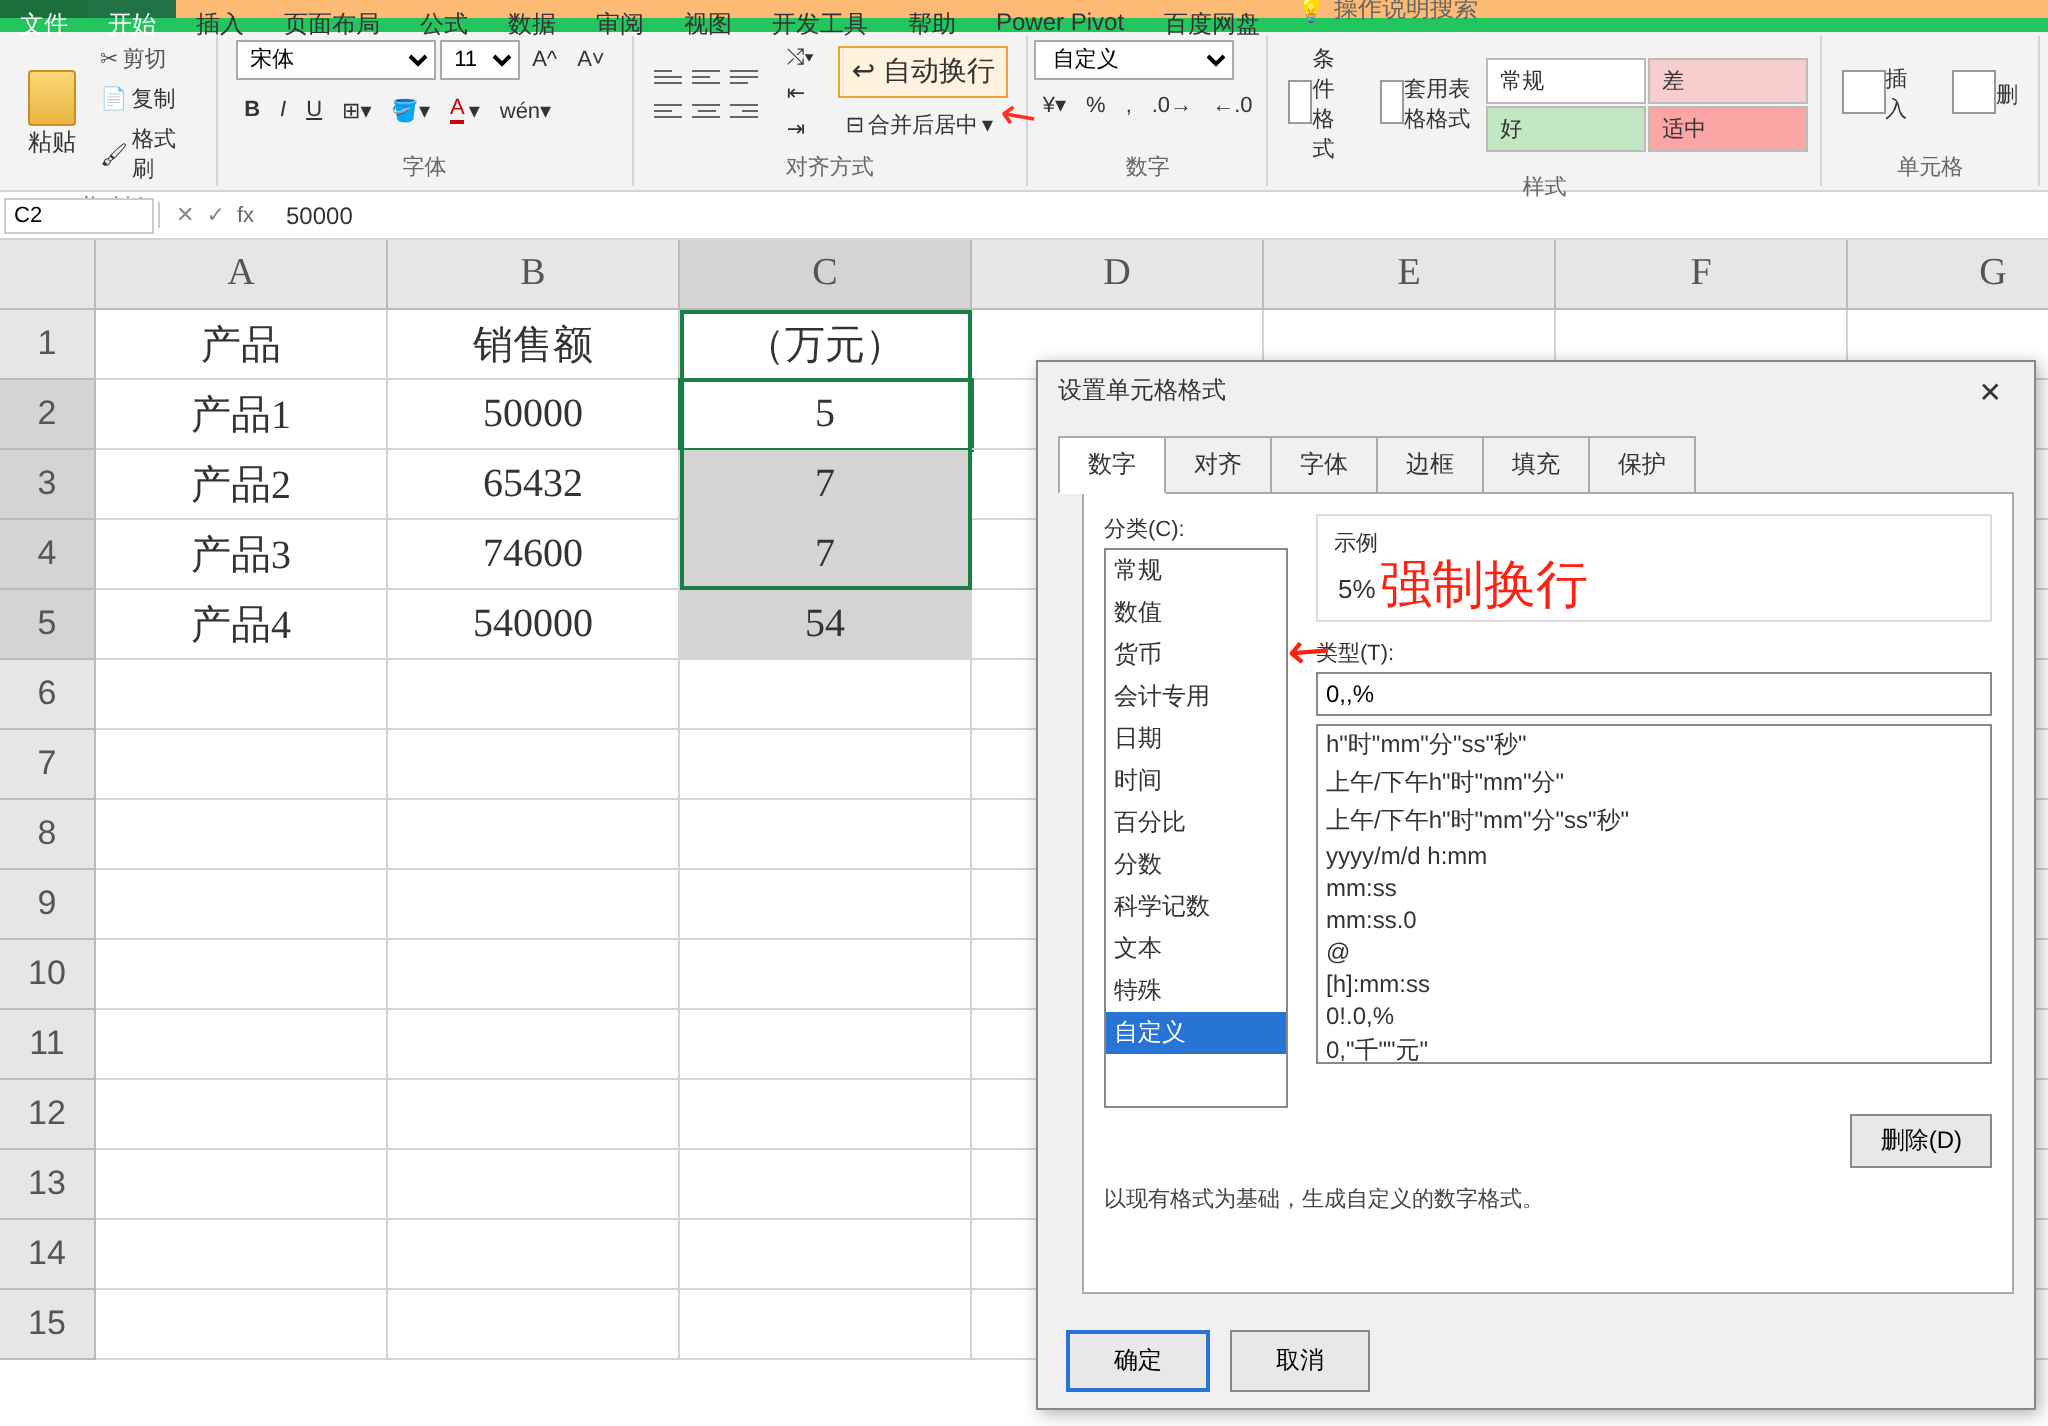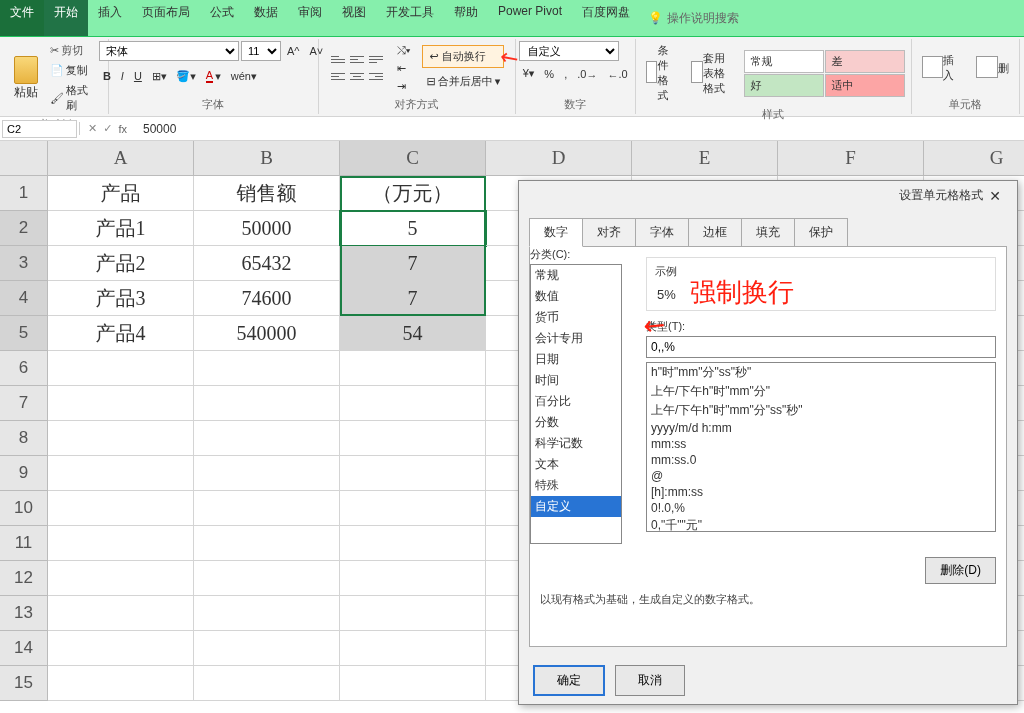--- a/index.html
+++ b/index.html
@@ -1,35 +1,35 @@
 <!DOCTYPE html>
 <html><head>
 <meta charset="utf-8">
 <style>
 *{box-sizing:border-box;margin:0;padding:0;font-family:"Microsoft YaHei",SimSun,Arial,sans-serif}
 body{background:#fff;width:1024px;height:713px;overflow:hidden;position:relative;font-size:12px;color:#333}
-.tabs{background:#86efac;display:flex;height:37px;border-bottom:1px solid #22c55e}
+.tabs{background:#fdba74;display:flex;height:16px;border-bottom:7px solid #22c55e}
 .tab{padding:4px 10px;color:#333;cursor:pointer;font-size:12px}
 .tab.file{background:#1b6f3a;color:#fff}
 .tab.active{background:#217346;color:#fff}
 .bulb{color:#666;display:flex;align-items:center;gap:4px;padding:4px 8px}
 .ribbon{background:#f3f3f3;height:80px;display:flex;border-bottom:1px solid #d4d4d4;padding:2px 4px}
 .group{border-right:1px solid #d4d4d4;padding:2px 6px;display:flex;flex-direction:column;justify-content:space-between;align-items:center}
 .group-content{display:flex;align-items:center;gap:4px;flex:1}
 .group-label{font-size:11px;color:#666;text-align:right;padding-top:2px}
 .btn{padding:2px 4px;cursor:pointer;display:inline-flex;align-items:center;gap:2px;font-size:11px}
 .paste-btn{display:flex;flex-direction:column;align-items:center;padding:4px}
 .clip-icon{width:24px;height:28px;background:linear-gradient(#f9d87a,#e8b340);border:1px solid #c89020;border-radius:2px;position:relative}
 .font-select{border:1px solid #aaa;font-size:11px;padding:1px 2px;background:#fff;height:20px}
 .font-row{display:flex;gap:2px;margin-bottom:2px}
 .bold{font-weight:bold}.ital{font-style:italic}.under{text-decoration:underline}
 .align-grid{display:grid;grid-template-columns:repeat(3,18px);gap:1px}
 .align-btn{width:18px;height:16px;display:flex;flex-direction:column;justify-content:center;gap:2px;padding:2px;cursor:pointer}
 .align-btn span{height:1px;background:#666;display:block}
-.wrap-btn{border:1px solid #f0a030;background:#fff3e0;padding:3px 6px;font-size:11px}
+.wrap-btn{border:1px solid #f0a030;background:#fff3e0;padding:3px 6px;font-size:14px}
 .num-select{border:1px solid #aaa;padding:2px 4px;font-size:11px;background:#fff;width:100px}
 .style-grid{display:grid;grid-template-columns:80px 80px;gap:1px}
 .style-cell{border:1px solid #bbb;padding:3px 6px;font-size:11px;text-align:left}
 .s-normal{background:#fff}.s-bad{background:#f8cdcd}.s-good{background:#c3e6c3}.s-neutral{background:#fca5a5}
 .cond-btn{display:flex;flex-direction:row;align-items:center;padding:2px 4px;font-size:11px;cursor:pointer}
 .cond-icon{width:22px;height:22px;background:#fff;border:1px solid #999;margin-bottom:2px}
 .arrow-annot{position:absolute;left:500px;top:45px;color:#ff3020;font-size:22px;pointer-events:none;transform:rotate(-35deg)}
 .namebar{height:24px;display:flex;align-items:center;border-bottom:1px solid #d4d4d4;background:#fff}
 .namebox{width:75px;border:1px solid #ccc;margin:2px;padding:2px 4px;font-size:11px}
 .fx-area{display:flex;align-items:center;gap:6px;padding:0 8px;border-left:1px solid #ccc;font-size:11px;color:#888}
@@ -38,26 +38,26 @@
 .sheet{position:relative;display:grid;grid-template-columns:48px repeat(7,146px);grid-auto-rows:35px}
 .sheet .hd{background:#e6e6e6;border:1px solid #bbb;border-top:none;border-left:none;display:flex;align-items:center;justify-content:center;font-size:19px;font-family:SimSun,serif;color:#555}
 .sheet .rh{background:#e6e6e6;border:1px solid #bbb;border-top:none;border-left:none;display:flex;align-items:center;justify-content:center;font-size:17px;color:#555}
 .sheet .cell{border-right:1px solid #d4d4d4;border-bottom:1px solid #d4d4d4;display:flex;align-items:center;justify-content:center;font-size:20px;font-family:SimSun,serif}
 .sheet .corner{background:#e6e6e6;border-right:1px solid #bbb;border-bottom:1px solid #bbb}
 .hd.sel,.rh.sel{background:#d4d4d4}
 .cell.sel{background:#d4d4d4}
 .cell.selborder{outline:2px solid #1a7f44;outline-offset:-1px}
 .sel-range{position:absolute;border:2px solid #1a7f44;pointer-events:none}
 .dialog{position:absolute;left:518px;top:180px;width:500px;height:525px;background:#f0f0f0;border:1px solid #888;box-shadow:2px 2px 8px rgba(0,0,0,.3);display:flex;flex-direction:column}
-.dlg-title{padding:6px 10px;display:flex;justify-content:flex-end;align-items:center;font-size:12px}
+.dlg-title{padding:6px 10px;display:flex;justify-content:space-between;align-items:center;font-size:12px}
 .dlg-close{cursor:pointer;font-size:14px;padding:0 6px}
 .dlg-tabs{display:flex;padding:8px 10px 0 10px;gap:0}
 .dlg-tab{padding:5px 14px;border:1px solid #aaa;background:#f0f0f0;font-size:12px;cursor:pointer;margin-right:-1px}
 .dlg-tab.active{background:#fff;border-bottom:1px solid #fff;position:relative;z-index:1}
-.dlg-body{flex:1;background:#fff;margin:0 10px 10px 10px;border:1px solid #aaa;position:relative;margin-top:-1px}
+.dlg-body{flex:1;background:#fff;margin:0 10px 10px 22px;border:1px solid #aaa;padding:10px;position:relative;margin-top:-1px}
 .cat-label{font-size:11px;margin-bottom:2px}
 .cat-list{width:92px;height:280px;border:1px solid #888;background:#fff;overflow:auto;font-size:12px}
 .cat-list div{padding:2px 4px;cursor:pointer}
 .cat-list div.sel{background:#2874d4;color:#fff}
 .right-panel{position:absolute;left:116px;top:10px;right:10px}
 .sample-box{border:1px solid #ddd;padding:6px 8px;margin-bottom:8px}
 .sample-lbl{font-size:11px;margin-bottom:6px}
 .sample-val{font-size:13px;padding:2px}
 .type-lbl{font-size:11px;margin-bottom:2px}
 .type-input{width:100%;border:1px solid #888;padding:3px 4px;font-size:12px;margin-bottom:4px}
@@ -107,21 +107,21 @@
         <div class="btn">📄 <span>复制</span></div>
         <div class="btn">🖌 <span>格式刷</span></div>
       </div>
     </div>
     <div class="group-label">剪贴板</div>
   </div>
 
   <div class="group" style="width:210px">
     <div class="group-content" style="flex-direction:column;align-items:flex-start;gap:4px">
       <div class="font-row">
-        <select class="font-select" style="width:140px"><option>宋体</option></select>
+        <select class="font-select" style="width:100px"><option>宋体</option></select>
         <select class="font-select" style="width:40px"><option>11</option></select>
         <span class="btn">A^</span>
         <span class="btn">A˅</span>
       </div>
       <div class="font-row">
         <span class="btn bold">B</span>
         <span class="btn ital">I</span>
         <span class="btn under">U</span>
         <span class="btn">⊞▾</span>
         <span class="btn">🪣▾</span>

